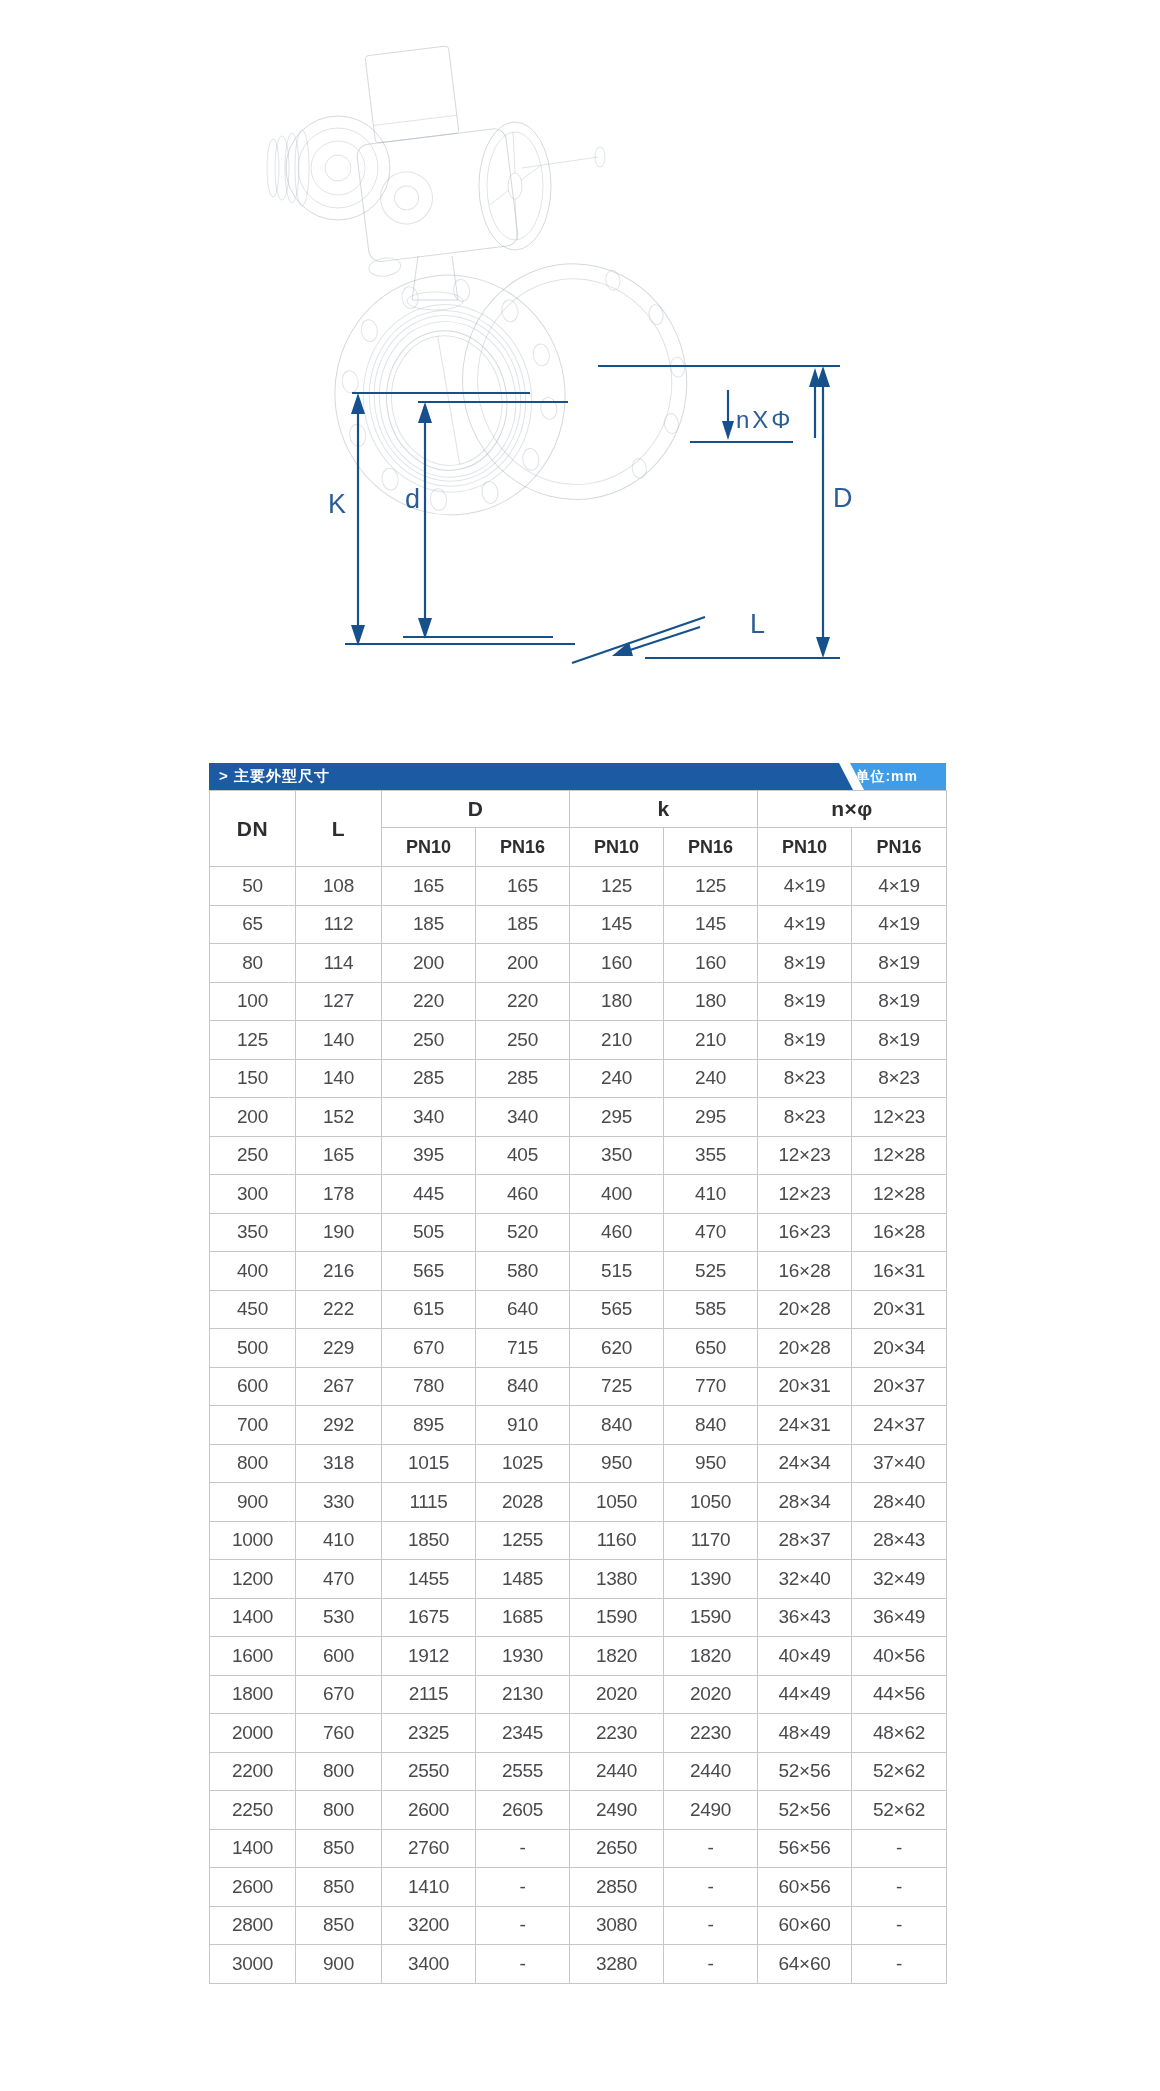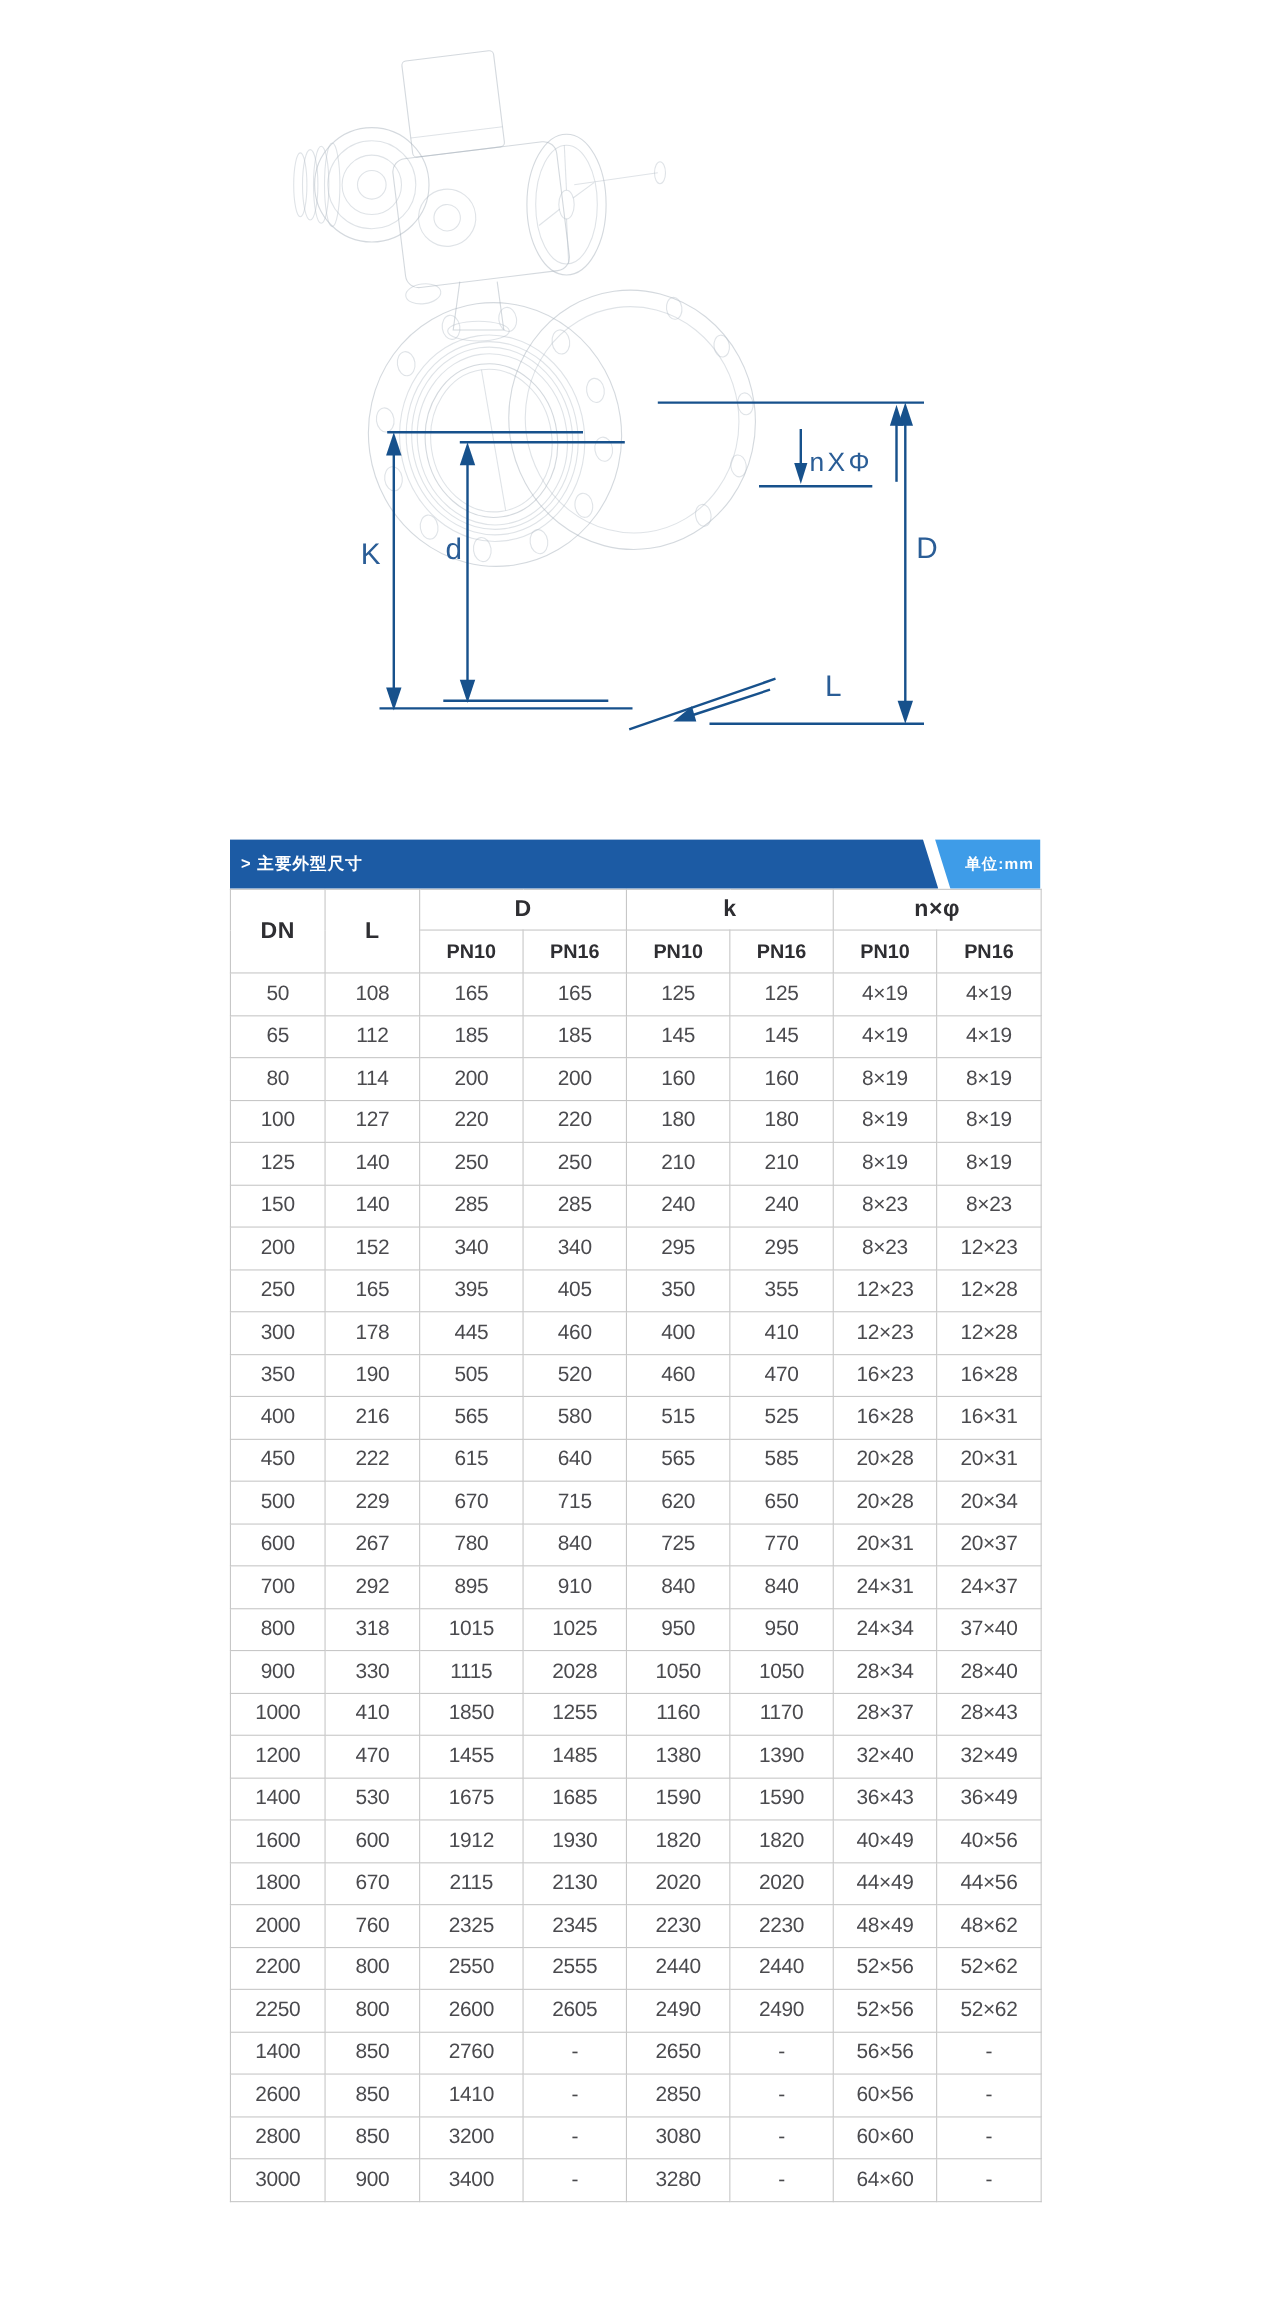--- a/index.html
+++ b/index.html
@@ -10,35 +10,35 @@
   
   .diagram-svg { position:absolute; left:0; top:0; }
   .faint { stroke:#aab4bd; stroke-opacity:0.5; fill:none; stroke-width:1; }
   .faint2 { stroke:#b9c2ca; stroke-opacity:0.45; fill:none; stroke-width:1; }
   .dim { stroke:#17518c; stroke-width:2.2; fill:none; }
   .dimfill { fill:#17518c; stroke:none; }
   .dimlabel { fill:#2a5d96; font-size:27px; font-family:"Liberation Sans",sans-serif; }
   .dimlabel-sm { fill:#2a5d96; font-size:24px; letter-spacing:3px; font-family:"Liberation Sans",sans-serif; }
   
   .table-wrap { position:absolute; left:209px; top:763px; width:737px; }
-  .title-bar { position:relative; height:45px; width:737px; }
+  .title-bar { position:relative; height:27px; width:737px; }
   .title-bar .bar-dark {
     position:absolute; left:0; top:0; height:100%; width:652px; background:#1c5ba4;
     clip-path:polygon(0 0, 630px 0, 644px 100%, 0 100%);
     display:flex; align-items:center;
   }
   .title-bar .bar-dark span {
     color:#ffffff; font-size:15px; font-weight:bold; letter-spacing:1px; padding-left:10px;
   }
   .unit-tab {
     position:absolute; right:0; top:0; height:100%; width:112px; background:#3e9ce8;
     clip-path:polygon(16px 0, 100% 0, 100% 100%, 30px 100%);
     display:flex; align-items:center; justify-content:flex-end;
   }
-  .unit-tab span { color:#ffffff; font-size:14px; font-weight:bold; padding-right:6px; letter-spacing:1px; }
+  .unit-tab span { color:#ffffff; font-size:14px; font-weight:bold; padding-right:28px; letter-spacing:1px; }
   table.dims { border-collapse:collapse; table-layout:fixed; width:737px; }
   table.dims th, table.dims td {
     border:1px solid #c7c7c7; text-align:center; vertical-align:middle; padding:0;
     font-family:"Liberation Sans", sans-serif;
   }
   th.grp { height:36px; font-size:21px; font-weight:bold; color:#2e2e32; letter-spacing:0.5px; }
   th.pn  { height:38px; font-size:18px; font-weight:bold; color:#2e2e32; }
   table.dims tbody td {
     height:37.5px; font-size:19px; color:#4a4a4e; font-weight:400;
     letter-spacing:-0.3px; font-stretch:condensed;

